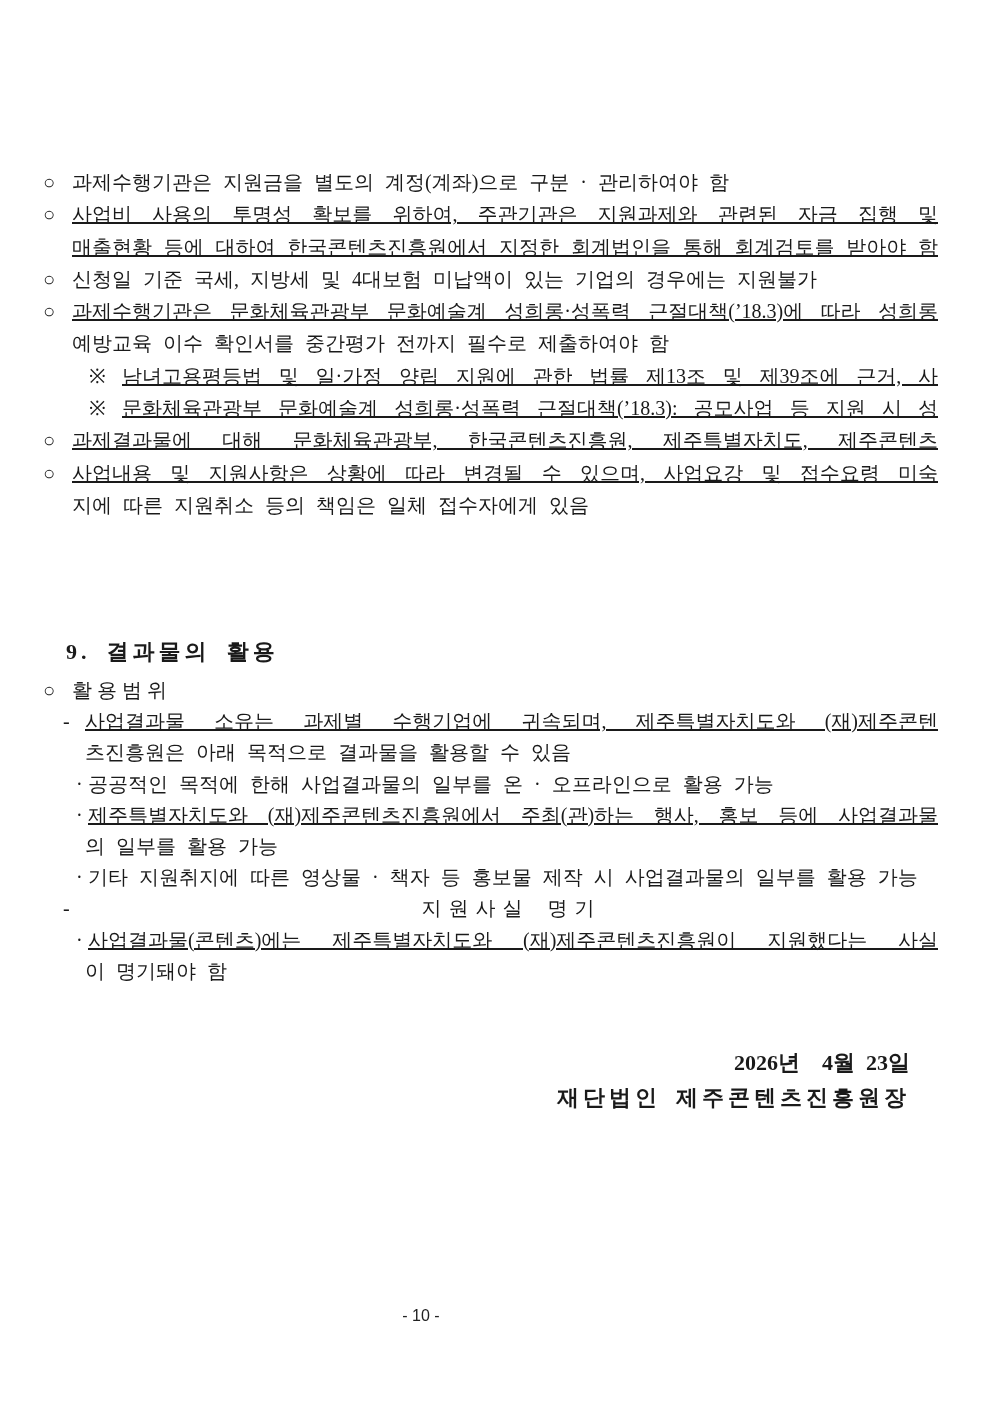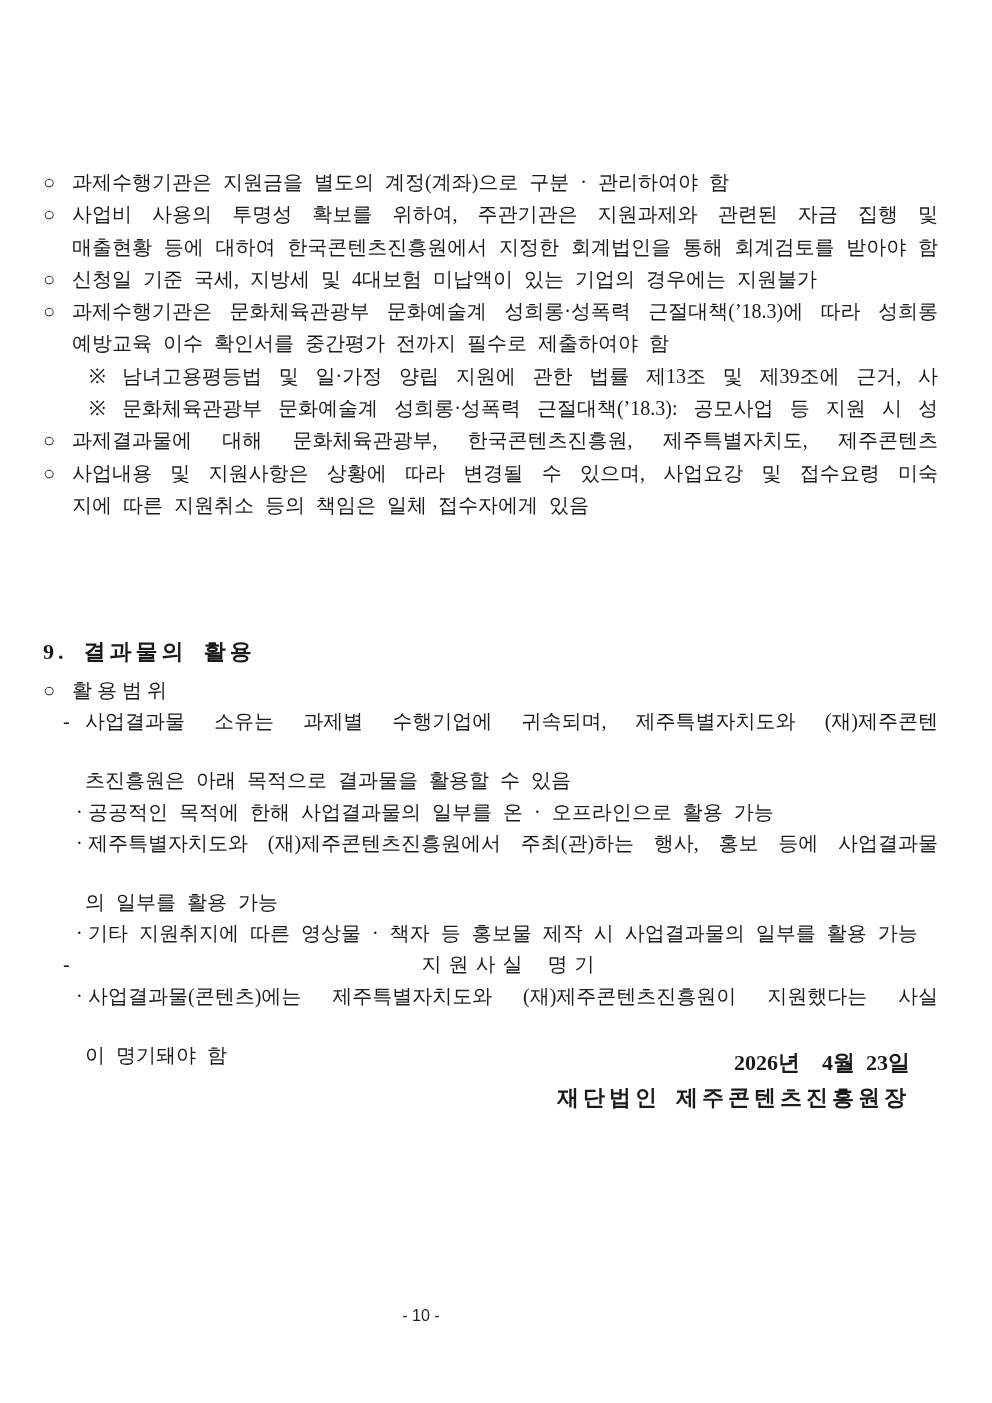--- a/index.html
+++ b/index.html
@@ -22,31 +22,32 @@
   #body2 .line{height:31.2px;line-height:31.2px;}
   .mk{flex:0 0 auto;}
   .tx{flex:1 1 auto;min-width:0;}
   
   .li-o .mk{width:29px;}
   .li-x{padding-left:46px;}.li-x .mk{width:33px;}
   .li-d{padding-left:20px;}.li-d .mk{width:22px;}
   .li-b{padding-left:33px;}.li-b .mk{width:12px;}
   .cont-o{padding-left:29px;}
   .cont-x{padding-left:79px;}
-  .cont-d{padding-left:42px;margin-top:28px;}
+  .cont-d{padding-left:42px;}
   
-  .j .tx{text-align:justify;text-align-last:justify;}
+  .j .tx{text-align:justify;text-align-last:justify;text-decoration:underline;}
   
   .ls1 .tx{letter-spacing:5px;}
   .ls2 .tx{letter-spacing:7px;text-align:center;}
   #heading9{
     top:636px;
     font-size:22px;font-weight:bold;
     letter-spacing:4px;word-spacing:0.30em;
     line-height:32px;
+    margin-left:23px;
   }
   #body1{top:166px;}
   #body2{top:675px;}
   #closing{
     top:1046px;left:auto;right:82px;width:520px;
     text-align:right;
     font-weight:bold;font-size:22px;line-height:34.5px;
   }
   #closing .date{white-space:pre;word-spacing:0.25em;}
   #closing .issuer{letter-spacing:4px;word-spacing:0.25em;}

